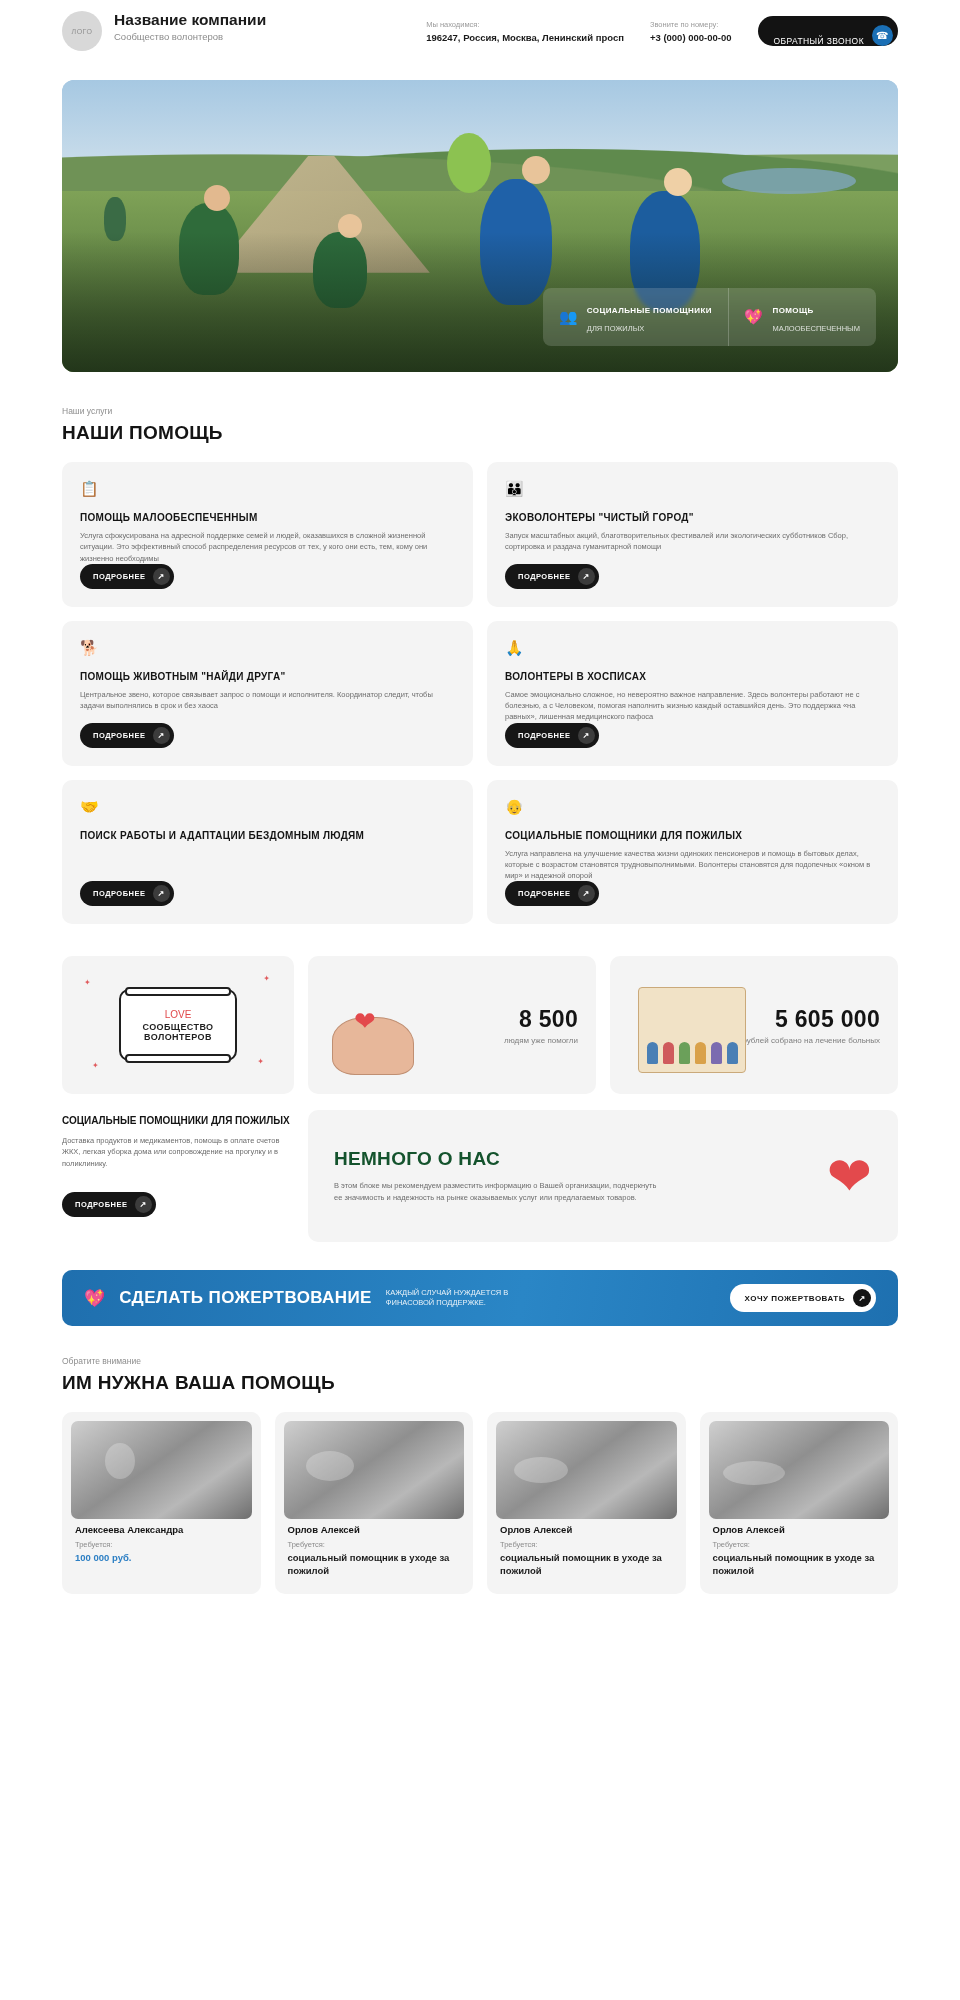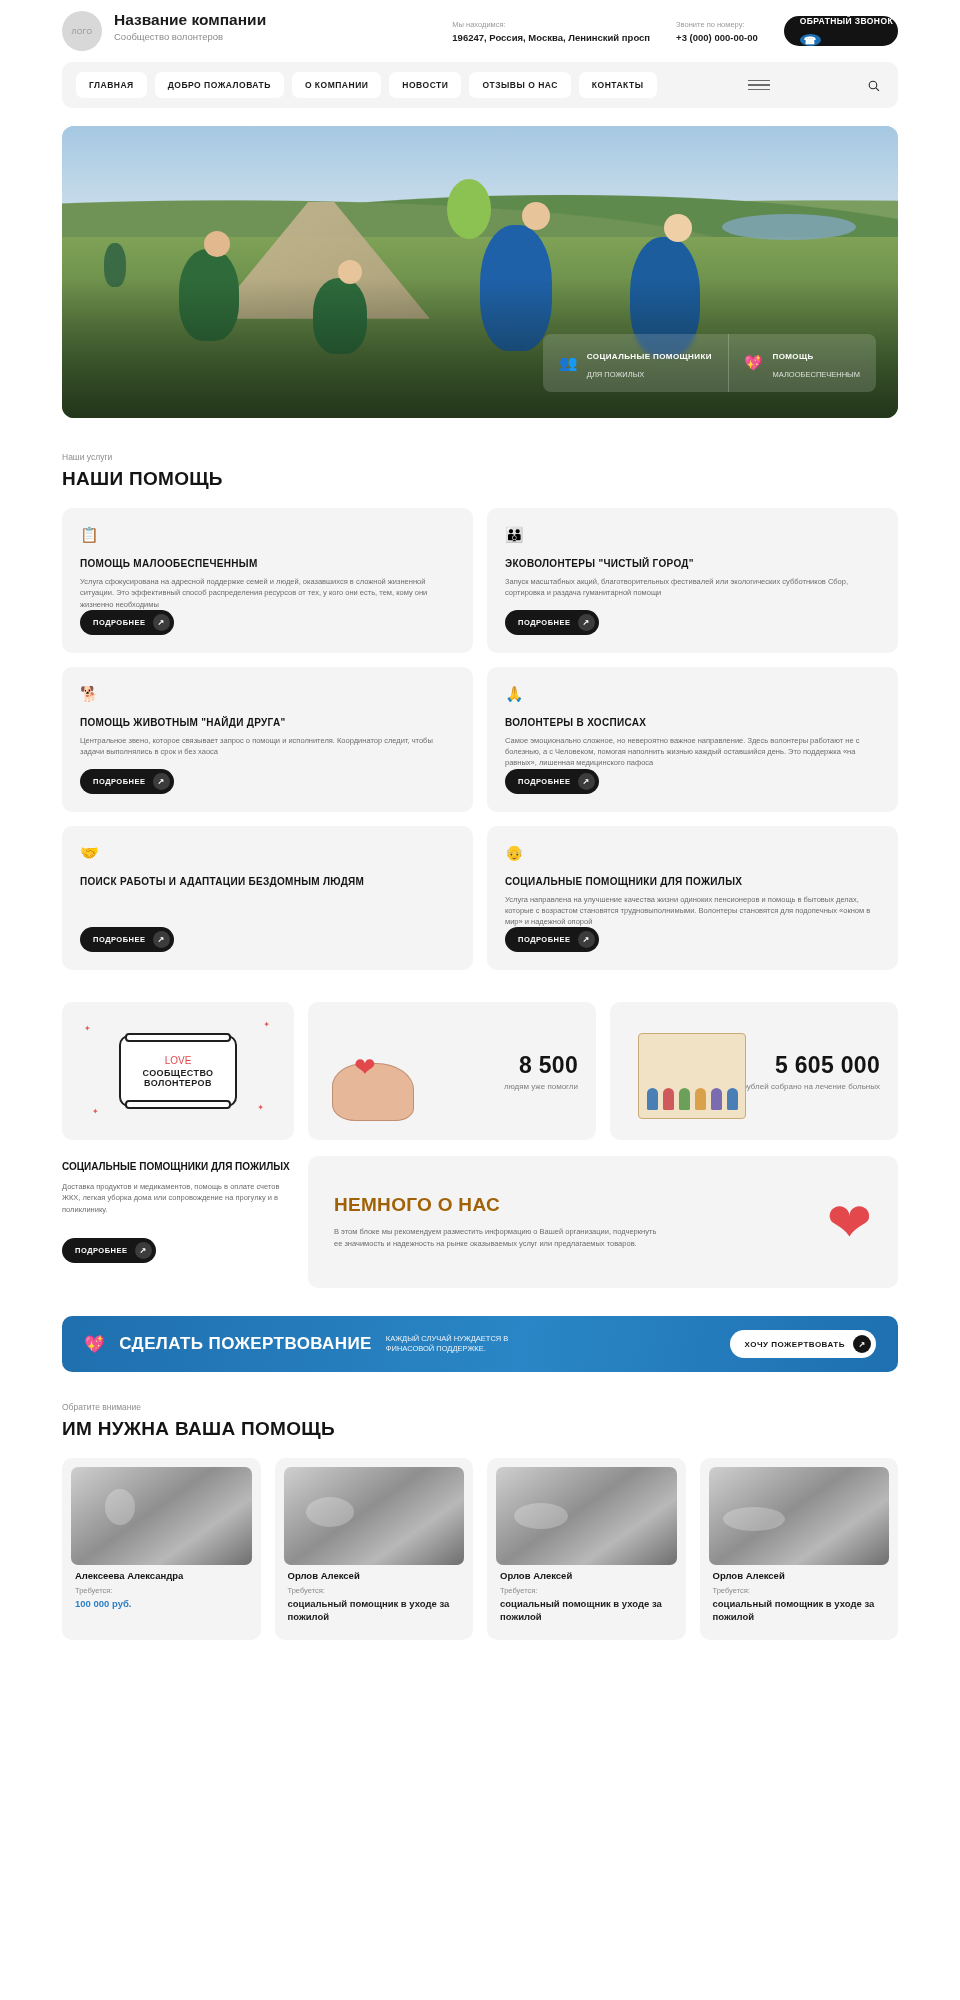--- a/index.html
+++ b/index.html
@@ -29,26 +29,26 @@
     font-size: 7px; color: #8e8e8e; letter-spacing: .5px;
   }
   .brand-name { font-size: 15.5px; font-weight: bold; color: #1b1b1b; line-height: 1.15; }
   .brand-sub { font-size: 9.5px; color: #8b8b8b; margin-top: 2px; }
 
   .top-right { margin-left: auto; display: flex; align-items: center; gap: 26px; }
   .contact-block { text-align: left; }
   .contact-label { font-size: 7.5px; color: #9a9a9a; margin-bottom: 3px; }
   .contact-value { font-size: 9.5px; font-weight: bold; color: #1b1b1b; }
   .callback-btn {
-    display: flex; align-items: flex-start; gap: 8px;
+    display: flex; align-items: flex-end; gap: 8px;
     background: #131313; color: #fff;
     border-radius: 19px; height: 30px;
     padding: 0 5px 0 16px;
-    font-size: 8.5px; font-weight: bold; letter-spacing: .4px;
-    border: none; cursor: pointer; flex-direction: column;
+    font-size: 8.5px; font-weight: normal; letter-spacing: .4px;
+    border: none; cursor: pointer;
   }
   .callback-ic {
     width: 21px; height: 21px; border-radius: 50%;
     background: #1a6fb5; display: flex; align-items: center; justify-content: center;
     font-size: 10px; color: #fff;
   }
 
   
   .navbar {
     margin: 0 62px;
@@ -247,21 +247,21 @@
   
   .about-wrap { margin: 16px 62px 0; display: grid; grid-template-columns: 232px 1fr; gap: 14px; }
   .about-left { padding-top: 4px; }
   .about-left-title { font-size: 10px; font-weight: bold; line-height: 1.35; color: #141414; }
   .about-left-desc { font-size: 7.5px; line-height: 1.55; color: #6d6d6d; margin-top: 7px; }
   .about-card {
     background: #f4f4f4; border-radius: 10px; padding: 22px 26px;
     min-height: 132px; display: flex; align-items: center;
   }
   .about-text { max-width: 330px; }
-  .about-title { font-size: 19px; font-weight: bold; letter-spacing: .3px; color: #a16207; }
+  .about-title { font-size: 19px; font-weight: bold; letter-spacing: .3px; color: #14532d; }
   .about-desc { font-size: 7.5px; line-height: 1.6; color: #6d6d6d; margin-top: 10px; }
   .about-heart { margin-left: auto; font-size: 54px; color: #e3494c; position: relative; }
 
   
   .donate {
     margin: 28px 62px 0; height: 56px; border-radius: 10px;
     background: linear-gradient(100deg, #1f6fae 0%, #2a86c6 55%, #1e70b0 100%);
     display: flex; align-items: center; padding: 0 22px; gap: 14px;
   }
   .donate-ic { font-size: 17px; color: #fff; }
@@ -319,39 +319,20 @@
         <div class="contact-label">Звоните по номеру:</div>
         <div class="contact-value">+3 (000) 000-00-00</div>
       </div>
       <button class="callback-btn">
         <span>ОБРАТНЫЙ ЗВОНОК</span>
         <span class="callback-ic">☎</span>
       </button>
     </div>
   </div>
 
-  <div class="navbar">
-    <div class="nav-item">ГЛАВНАЯ</div>
-    <div class="nav-item">ДОБРО ПОЖАЛОВАТЬ</div>
-    <div class="nav-item">О КОМПАНИИ</div>
-    <div class="nav-item">НОВОСТИ</div>
-    <div class="nav-item">ОТЗЫВЫ О НАС</div>
-    <div class="nav-item">КОНТАКТЫ</div>
-    <div class="nav-burger">
-        <span></span>
-        <span></span>
-        <span></span>
-      </div>
-    <div class="nav-search">
-      <svg width="13" height="13" viewBox="0 0 24 24" fill="none" stroke="currentColor" stroke-width="2">
-        <circle cx="11" cy="11" r="7"></circle>
-          <line x1="16.5" y1="16.5" x2="22" y2="22"></line>
-      </svg>
-    </div>
-  </div>
 
   <div class="hero">
     <div class="hero-sky"></div>
     <div class="hero-hills"></div>
     <div class="hero-ground"></div>
     <div class="hero-path"></div>
     <div class="hero-lake"></div>
     <div class="hero-people">
       <div class="blob" style="left:14%;top:42%;width:60px;height:92px;background:#2f6b3a;"></div>
       <div class="blob" style="left:17%;top:36%;width:26px;height:26px;border-radius:50%;background:#e2b98f;"></div>

